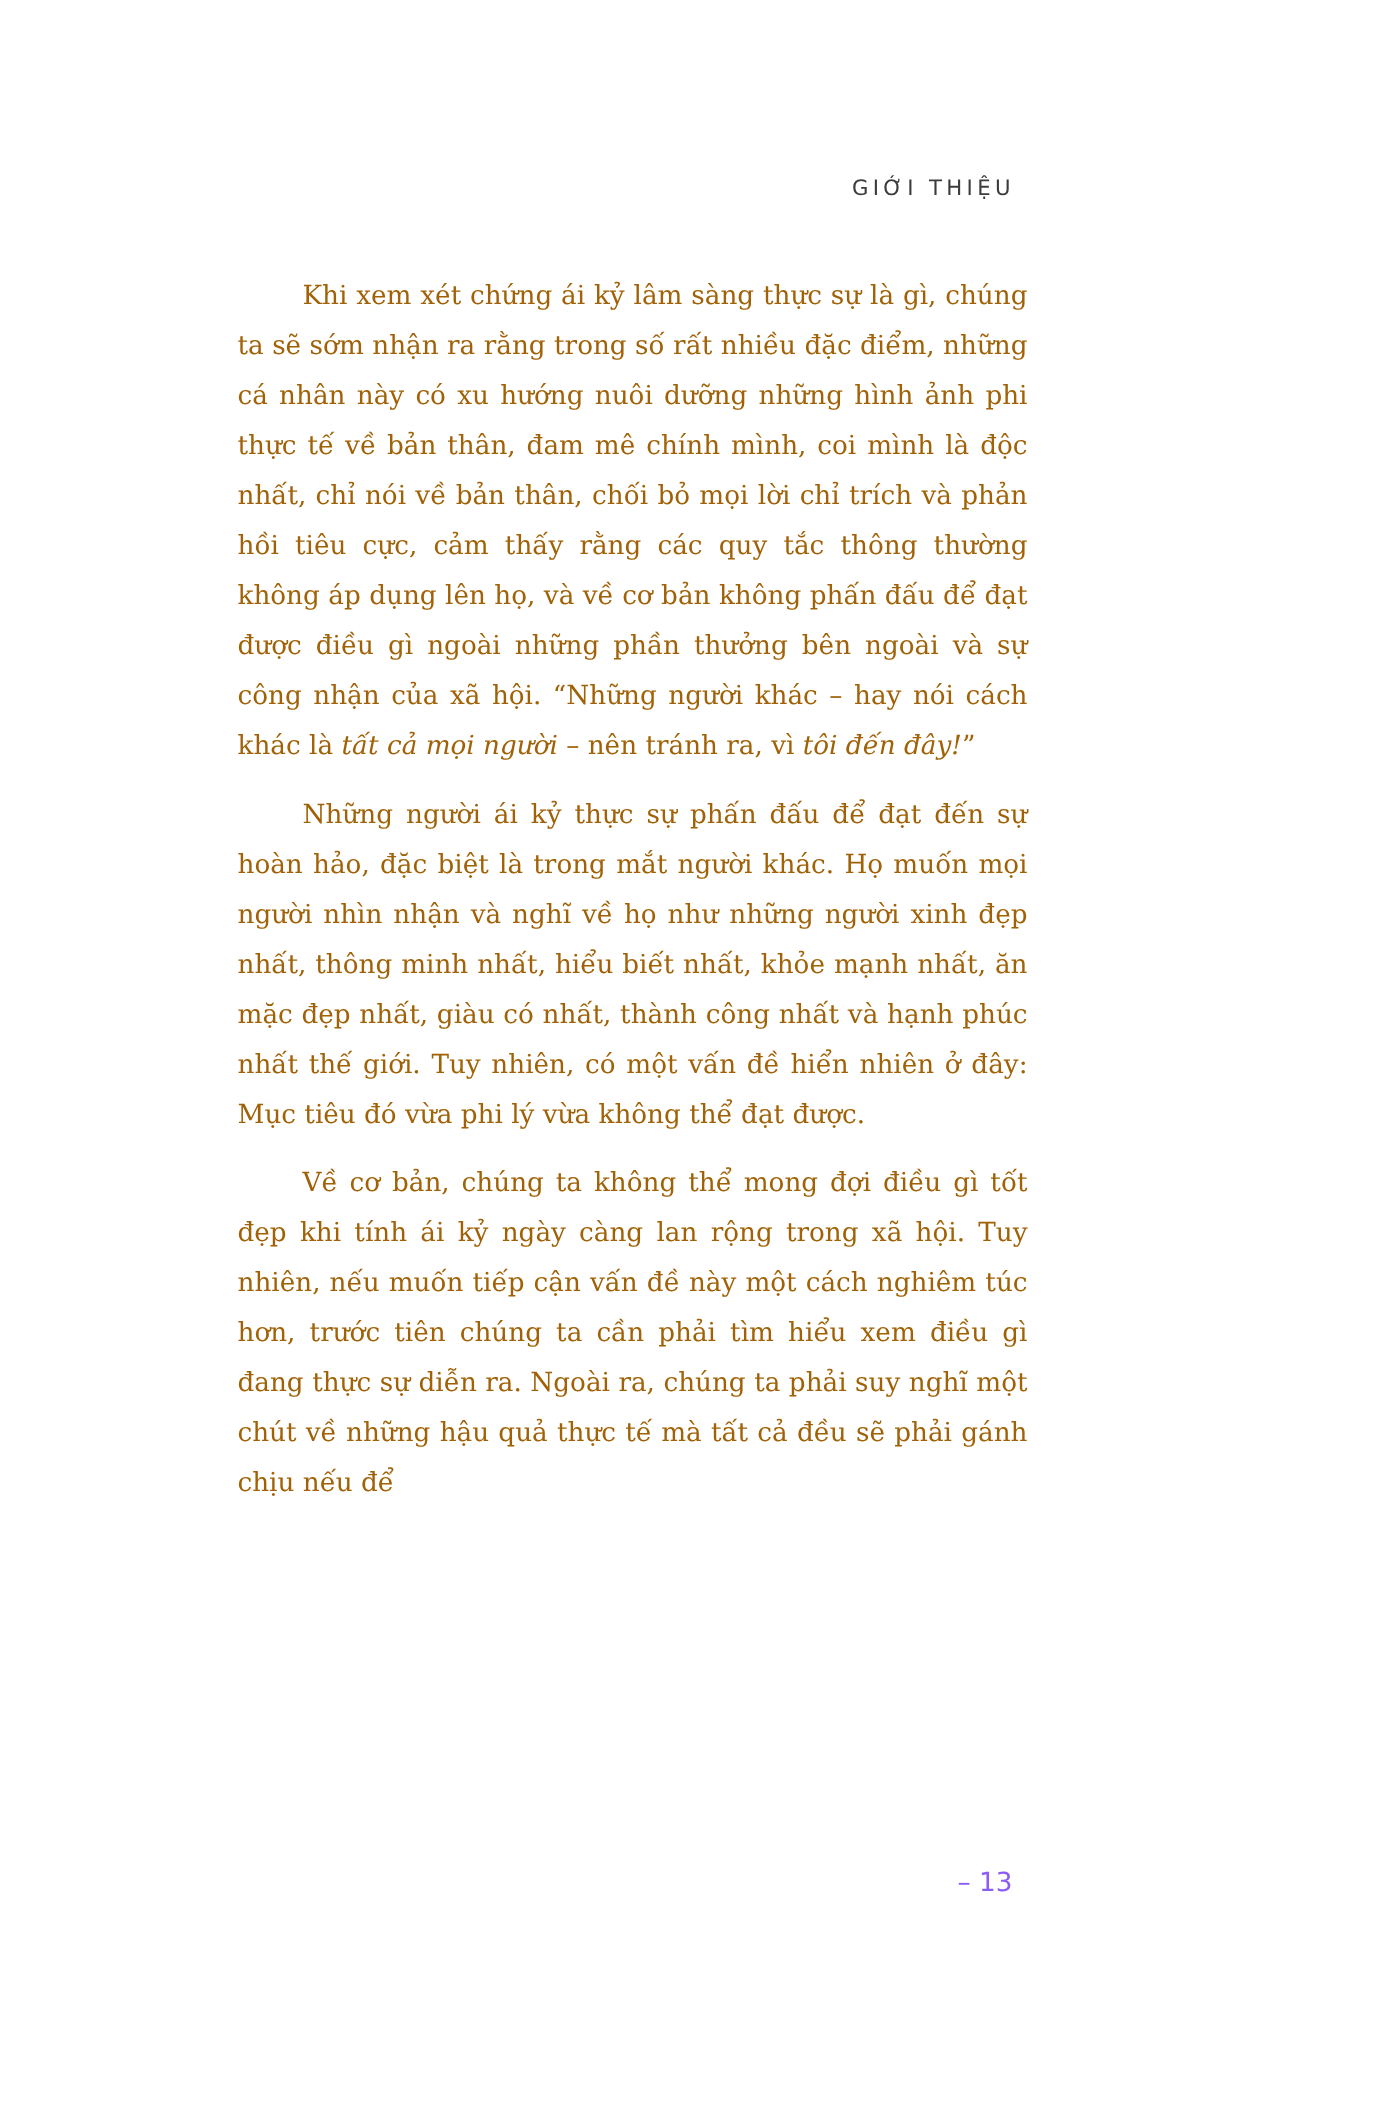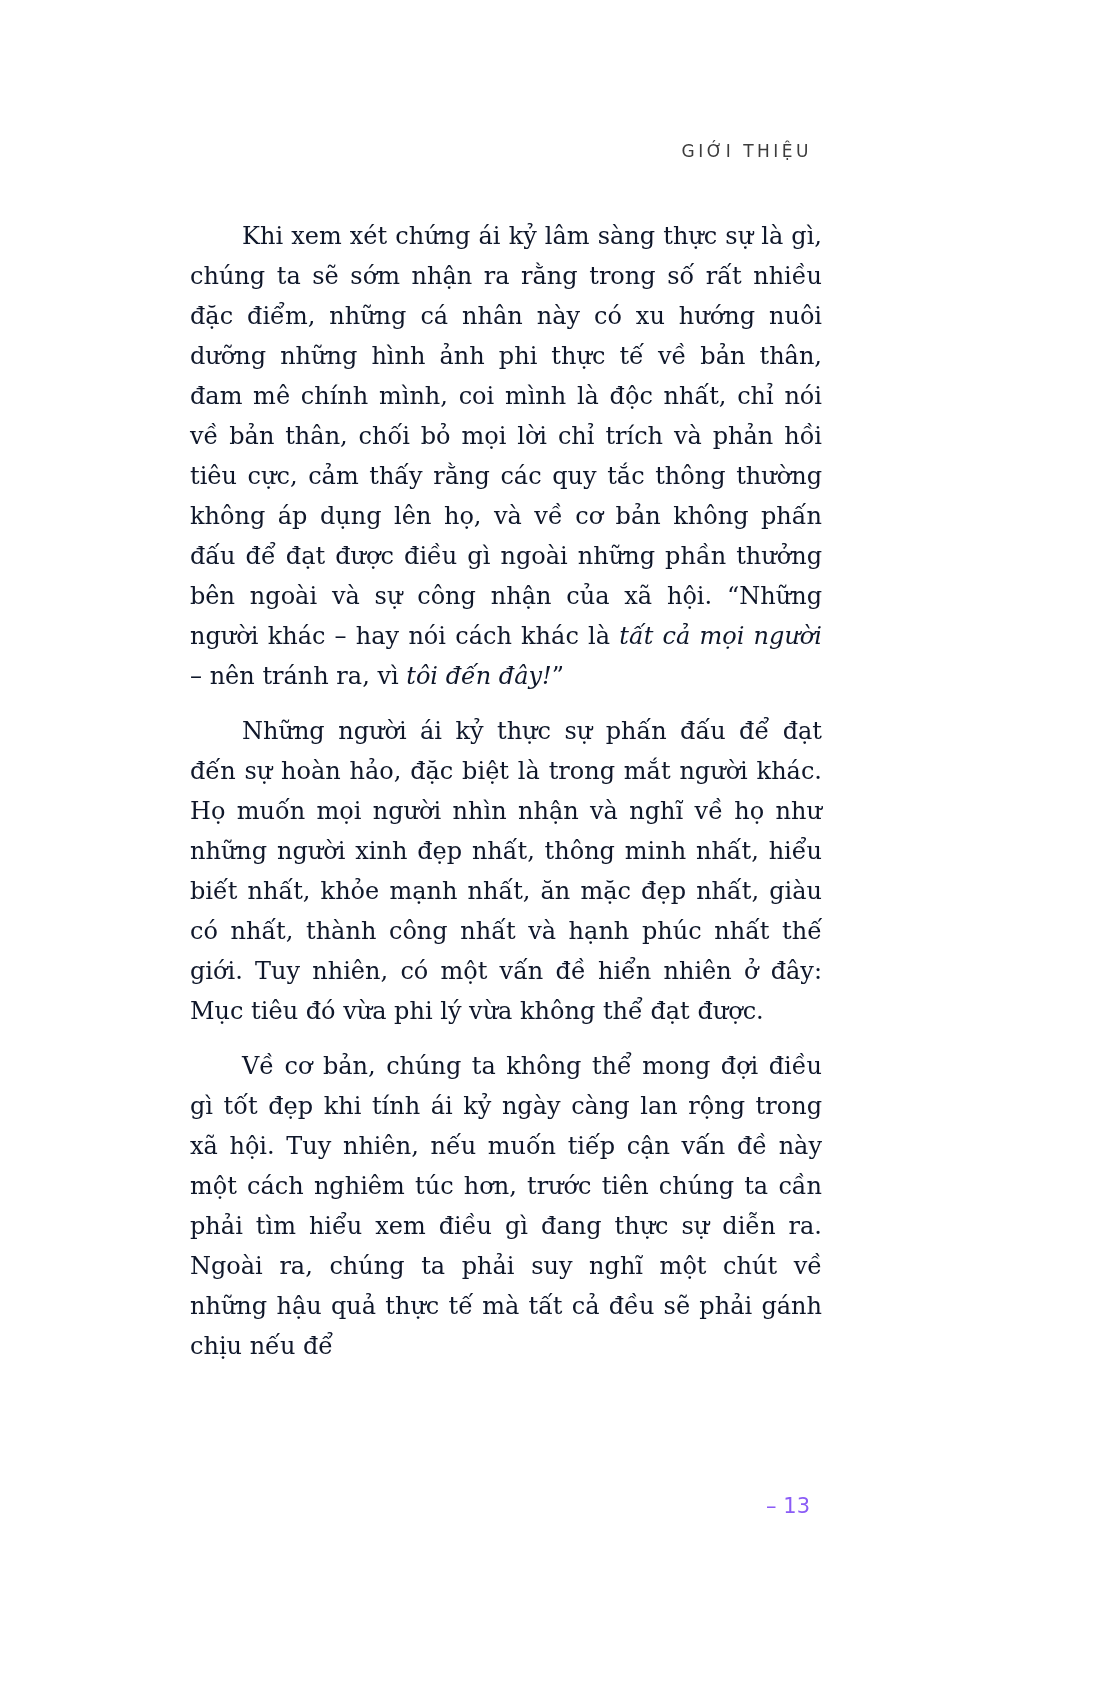--- a/index.html
+++ b/index.html
@@ -23,23 +23,23 @@
     white-space: nowrap;
   }
   .content {
     position: absolute;
     top: 216px;
     left: 190px;
     width: 632px;
   }
   .para {
     margin: 0 0 15px 0;
-    font-size: 24px;
+    font-size: 21px;
     line-height: 40px;
-    color: #0f172a;
+    color: #a16207;
     text-align: justify;
     text-indent: 52px;
   }
   .para em { font-style: italic; }
   .footer {
     position: absolute;
     top: 1494px;
     right: 290px;
     font-family: "DejaVu Sans", "Liberation Sans", sans-serif;
     font-size: 21px;

